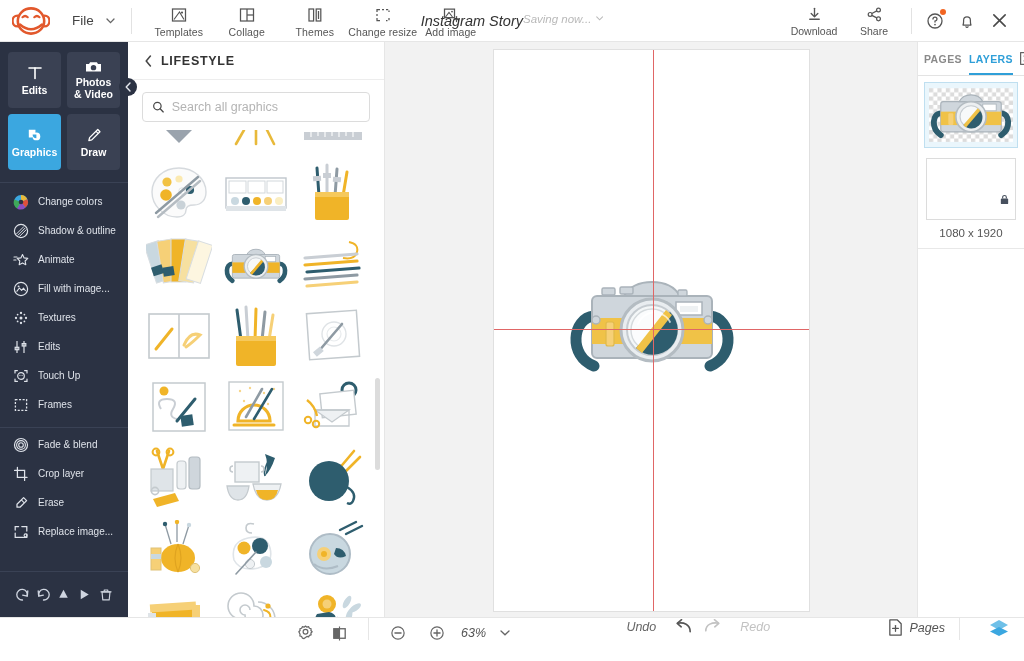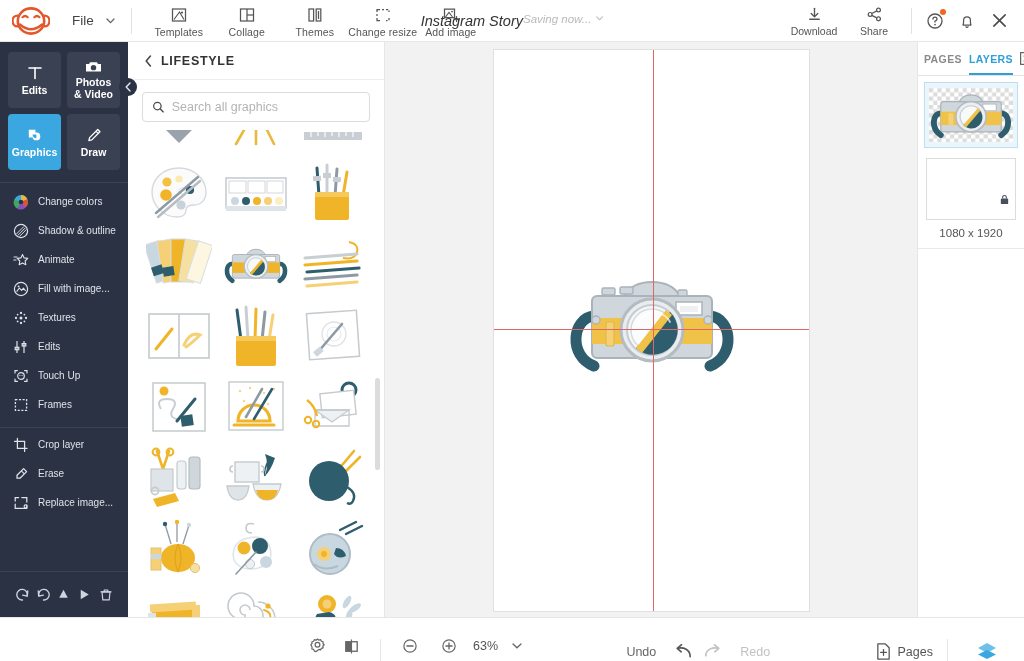--- a/index.html
+++ b/index.html
@@ -149,21 +149,21 @@
   .lock-badge {
     position: absolute; right: 3px; bottom: 12px; width: 16px; height: 16px;
     border-radius: 50%; background: #fff; display: flex; align-items: center; justify-content: center;
   }
   .dims { text-align: center; font-size: 11.5px; color: #555; padding: 7px 0 9px; }
   .rp-sep { height: 1px; background: #e8e8e8; }
 
   
   .footer {
     height: 44px; min-height: 44px; background: #fff; border-top: 1px solid #e6e6e6;
-    display: flex; align-items: flex-end; padding: 0 26px; gap: 4px; position: relative;
+    display: flex; align-items: flex-start; padding: 0 14px; gap: 4px; position: relative; font-style: italic;
   }
   .footer .fdiv { width: 1px; height: 22px; background: #e6e6e6; margin: 0 10px; }
   .zoom-wrap { display: flex; align-items: center; gap: 9px; }
   .zoom-val { font-size: 12.5px; color: #555; min-width: 30px; }
   .zoom-chev { cursor: pointer; display:flex; }
   .undo-wrap { display: flex; align-items: center; gap: 8px; margin-left: auto; }
   .fbtn { display: flex; align-items: center; gap: 17px; cursor: pointer; font-size: 12.5px; color: #666; }
   .fbtn.dim { color: #c2c2c2; }
   .pages-btn { display: flex; align-items: center; gap: 6px; cursor: pointer; font-size: 12.5px; color: #555; margin-left: auto; }
   .layers-toggle { margin-left: 14px; cursor: pointer; display:flex; }
@@ -442,20 +442,30 @@
           <span class="ri-icon">
             <svg width="16" height="16" viewBox="0 0 16 16">
               <rect x="2.4" y="2.6" width="11.2" height="10.8" fill="none" stroke="#dfe3ea" stroke-width="1.3" stroke-dasharray="2.1 1.5"></rect>
             </svg>
           </span>
           <span class="ri-label">Frames</span>
         </div>
 
         <div class="rail-sep"></div>
 
+        <div class="rail-item">
+          <span class="ri-icon">
+            <svg width="16" height="16" viewBox="0 0 16 16">
+              <circle cx="8" cy="8" r="6.5" fill="none" stroke="#dfe3ea" stroke-width="1.2"></circle>
+              <circle cx="8" cy="8" r="4.4" fill="none" stroke="#dfe3ea" stroke-width="1.1"></circle>
+              <circle cx="8" cy="8" r="2.3" fill="none" stroke="#dfe3ea" stroke-width="1.1"></circle>
+            </svg>
+          </span>
+          <span class="ri-label">Fade &amp; blend</span>
+        </div>
 
         <div class="rail-item">
           <span class="ri-icon">
             <svg width="16" height="16" viewBox="0 0 16 16">
               <path d="M4.4 1.4 V11.4 H14" fill="none" stroke="#dfe3ea" stroke-width="1.25" stroke-linecap="round"></path>
               <path d="M1.6 4.4 H11.6 V14.4" fill="none" stroke="#dfe3ea" stroke-width="1.25" stroke-linecap="round"></path>
             </svg>
           </span>
           <span class="ri-label">Crop layer</span>
         </div>

